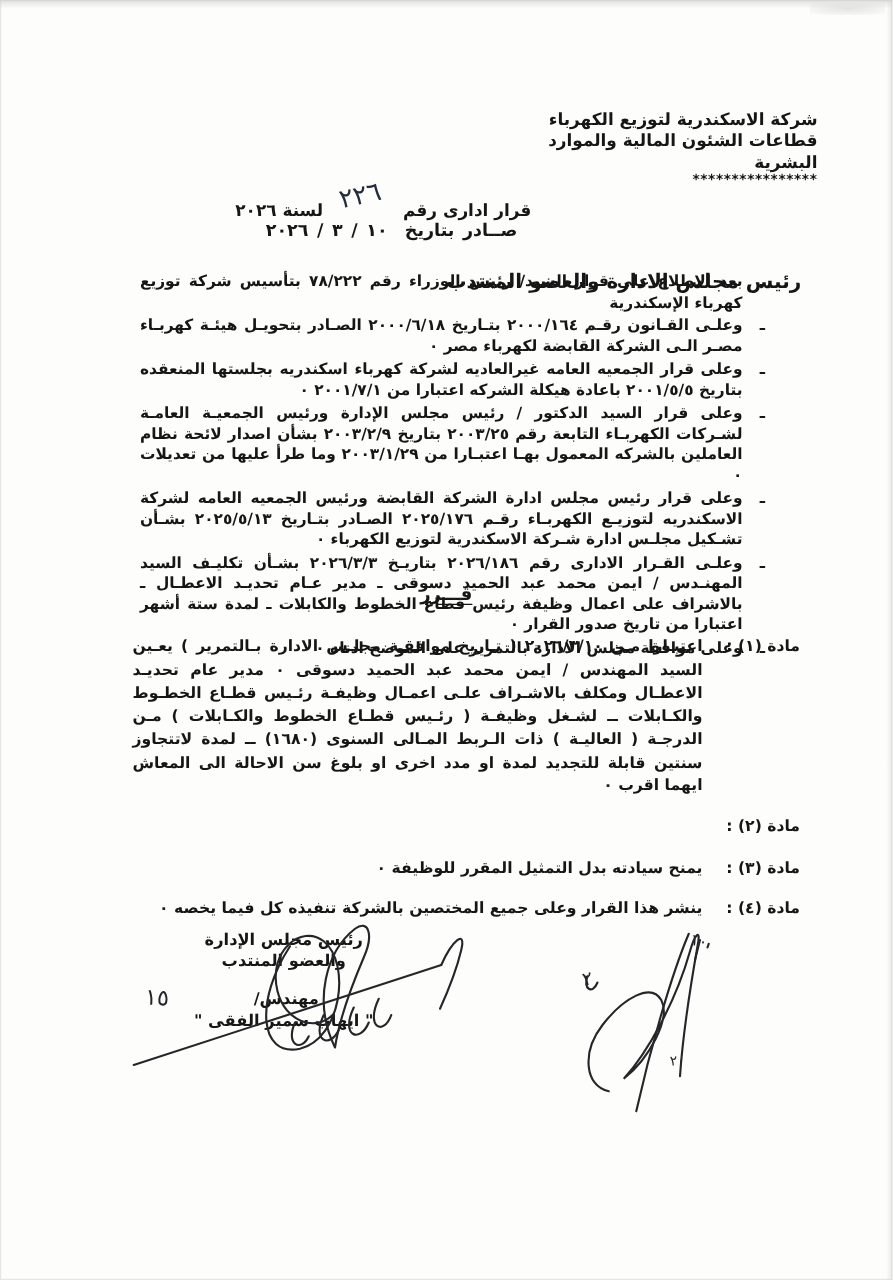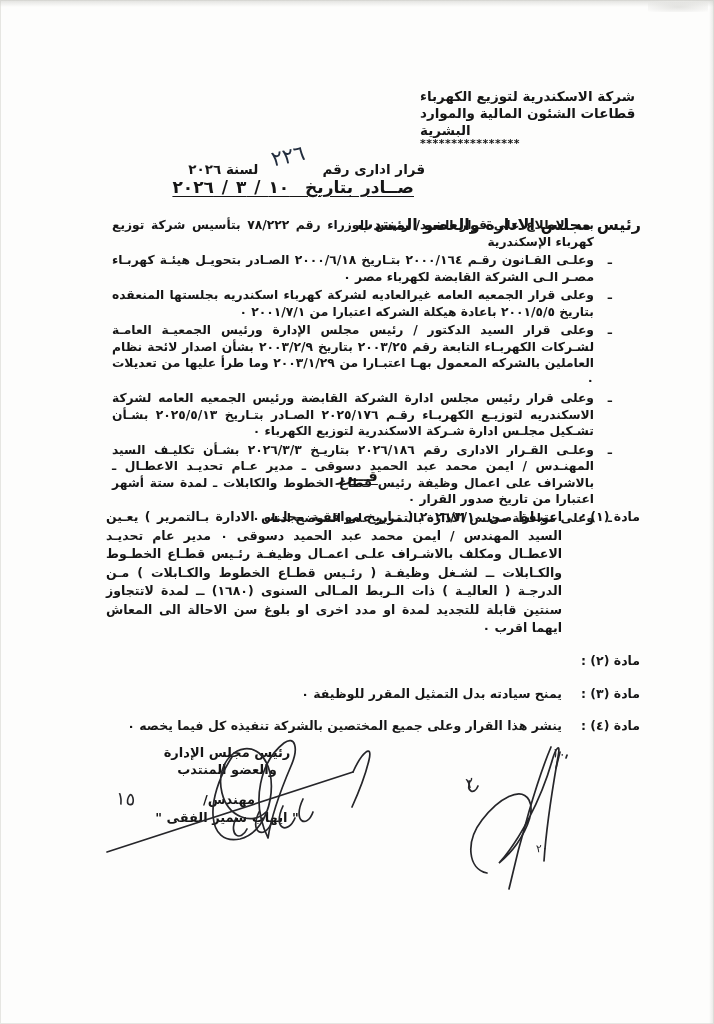--- a/index.html
+++ b/index.html
@@ -7,31 +7,31 @@
   .page{position:relative;width:714px;height:1024px;margin:0 auto;background:#fdfdfc;
         color:#161616;direction:rtl;overflow:hidden;
         box-shadow:inset 0 0 0 1px #e6e6e2;}
   .edge-top{position:absolute;top:0;left:0;right:0;height:7px;
         background:linear-gradient(#c9c9c5,rgba(255,255,255,0));opacity:.55;}
   .edge-right{position:absolute;top:0;right:0;bottom:0;width:5px;
         background:linear-gradient(to left,#d2d2ce,rgba(255,255,255,0));opacity:.5;}
   .corner-smudge{position:absolute;top:2px;right:6px;width:60px;height:10px;
         background:radial-gradient(ellipse at center,#bdbdb9,rgba(255,255,255,0));opacity:.4;}
 
-  .letterhead{position:absolute;top:88px;right:72px;width:222px;text-align:left;
+  .letterhead{position:absolute;top:88px;right:60px;width:222px;text-align:right;
         font-weight:700;font-size:13.5px;line-height:17px;}
   .stars{font-size:11px;line-height:10px;letter-spacing:0.5px;}
 
   .decision-line{position:absolute;top:153px;right:289px;display:flex;align-items:flex-end;
         gap:9px;font-weight:700;font-size:13.5px;}
   .hw-number{display:inline-block;min-width:46px;text-align:center;font-weight:400;
         font-size:21px;color:#222d3e;transform:rotate(-12deg) translateY(-9px);}
 
-  .issued-line{position:absolute;top:177px;right:300px;font-weight:700;font-size:17px;
-        text-decoration:underline;text-underline-offset:3px;word-spacing:2px;text-align:right;}
+  .issued-line{position:absolute;top:177px;right:300px;font-weight:700;font-size:14px;
+        text-underline-offset:3px;word-spacing:2px;text-align:right;}
 
   .authority-line{position:absolute;top:215px;right:73px;font-weight:700;font-size:16px;}
 
   .preamble{position:absolute;top:217px;right:102px;width:516px;font-size:12.3px;
         font-weight:700;line-height:16.5px;}
   .bullet{display:flex;margin-bottom:2px;}
   .dash{flex:0 0 14px;margin-left:4px;text-align:right;}
   .btext{flex:1;text-align:justify;text-align-last:right;margin-left:16px;}
 
   .decree-heading{position:absolute;top:468px;left:0;right:0;text-align:center;

